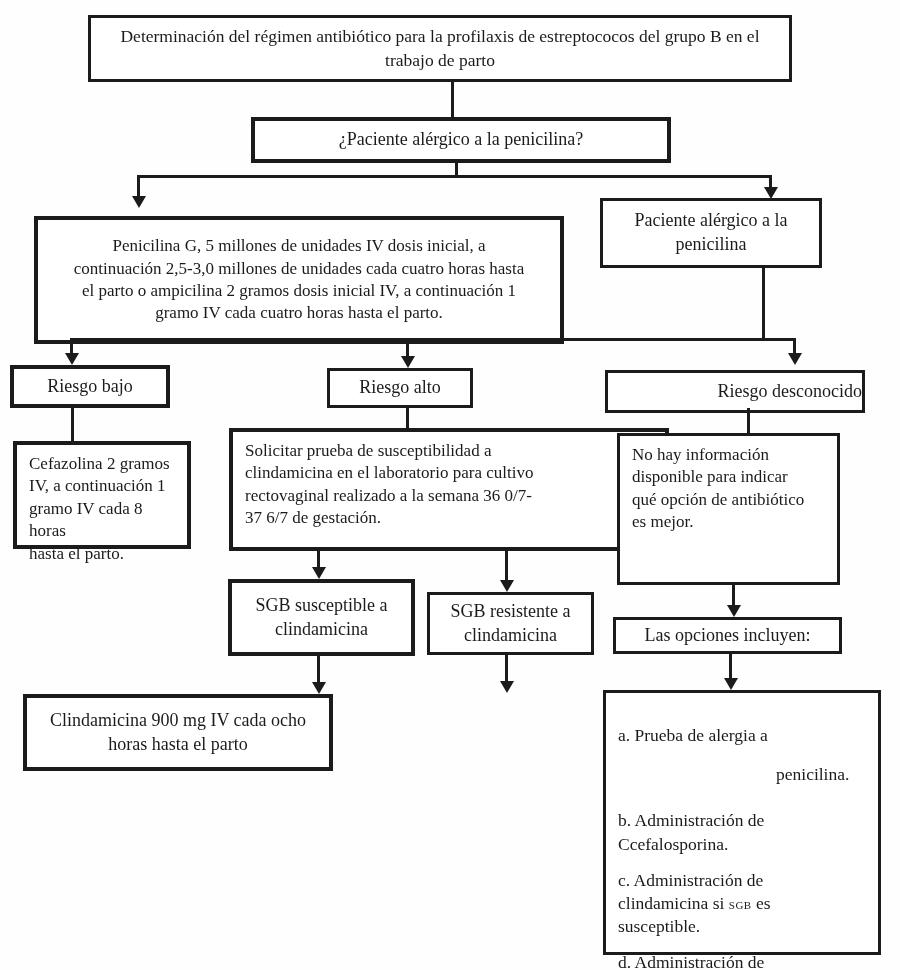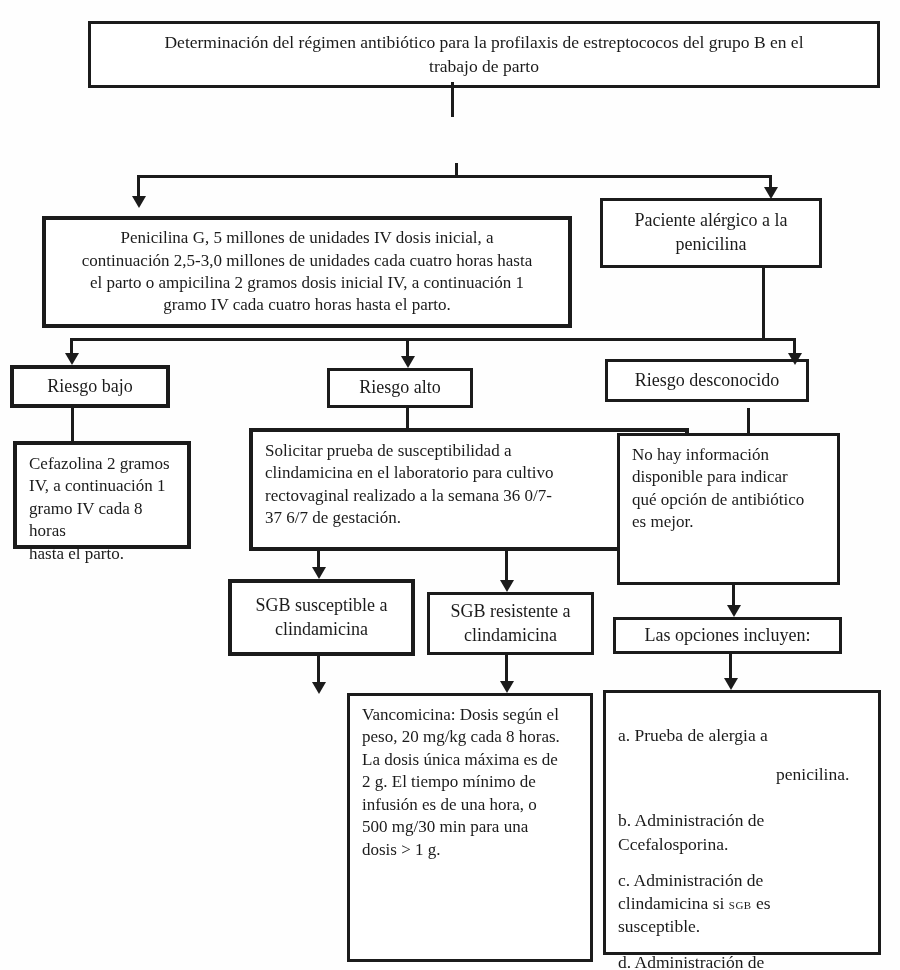--- a/index.html
+++ b/index.html
@@ -48,84 +48,82 @@
   .opt-item { white-space: pre-line; line-height: 1.32; }
   .mt6 { }
   .mt12 { margin-top: 13px; }
   .sgb-small { font-size: 11px; letter-spacing: 0.5px; }
 </style>
 </head>
 <body>
 
 <div id="canvas">
 
-  <div class="box center fs175" style="left:88px; top:21px; width:792px; height:67px;">
+  <div class="box center fs175" style="left:88px; top:15px; width:704px; height:67px;">
     <div class="bt">Determinación del régimen antibiótico para la profilaxis de estreptococos del grupo B en el
 trabajo de parto</div>
   </div>
 
+  <div class="box thick center fs18" style="left:251px; top:117px; width:420px; height:46px;">
+    <div class="bt">¿Paciente alérgico a la penicilina?</div>
+  </div>
 
-  <div class="box thick center fs17" style="left:42px; top:216px; width:530px; height:112px;align-items:center;">
+  <div class="box thick center fs17" style="left:34px; top:216px; width:530px; height:128px;align-items:center;">
     <div class="bt">Penicilina G, 5 millones de unidades IV dosis inicial, a
 continuación 2,5-3,0 millones de unidades cada cuatro horas hasta
 el parto o ampicilina 2 gramos dosis inicial IV, a continuación 1
 gramo IV cada cuatro horas hasta el parto.</div>
   </div>
 
   <div class="box center fs18" style="left:600px; top:198px; width:222px; height:70px;">
     <div class="bt">Paciente alérgico a la
 penicilina</div>
   </div>
 
   <div class="box center fs18" style="left:327px; top:368px; width:146px; height:40px;">
     <div class="bt">Riesgo alto</div>
   </div>
 
   <div class="box thick center fs18" style="left:10px; top:365px; width:160px; height:43px;">
     <div class="bt">Riesgo bajo</div>
   </div>
 
-  <div class="box center fs18" style="left:605px; top:359px; width:204px; height:43px;">
+  <div class="box center fs18" style="left:605px; top:370px; width:260px; height:43px;text-align:right;">
     <div class="bt">Riesgo desconocido</div>
   </div>
 
   <div class="box thick leftal fs17" style="left:13px; top:441px; width:178px; height:108px;">
     <div class="bt">Cefazolina 2 gramos
 IV, a continuación 1
 gramo IV cada 8 horas
 hasta el parto.</div>
   </div>
 
-  <div class="box thick leftal fs17" style="left:229px; top:428px; width:440px; height:123px;margin-left:20px;">
+  <div class="box thick leftal fs17" style="left:229px; top:428px; width:440px; height:123px;">
     <div class="bt">Solicitar prueba de susceptibilidad a
 clindamicina en el laboratorio para cultivo
 rectovaginal realizado a la semana 36 0/7-
 37 6/7 de gestación.</div>
   </div>
 
   <div class="box thick center fs18" style="left:228px; top:579px; width:187px; height:77px;">
     <div class="bt">SGB susceptible a
 clindamicina</div>
   </div>
 
   <div class="box center fs18" style="left:427px; top:592px; width:167px; height:63px;">
     <div class="bt">SGB resistente a
 clindamicina</div>
   </div>
 
+  <div class="box thick center fs18" style="left:23px; top:694px; width:310px; height:77px;">
+    <div class="bt">Clindamicina 900 mg IV cada ocho
+horas hasta el parto</div>
+  </div>
 
-  <div class="box leftal fs17" style="left:347px; top:693px; width:246px; height:269px;">
-    <div class="bt">Vancomicina: Dosis según el
-peso, 20 mg/kg cada 8 horas.
-La dosis única máxima es de
-2 g. El tiempo mínimo de
-infusión es de una hora, o
-500 mg/30 min para una
-dosis &gt; 1 g.</div>
-  </div>
 
   <div class="box leftal fs17" style="left:617px; top:433px; width:223px; height:152px;font-family:Liberation Serif, serif;">
     <div class="bt">No hay información
 disponible para indicar
 qué opción de antibiótico
 es mejor.</div>
   </div>
 
   <div class="box center fs18" style="left:613px; top:617px; width:229px; height:37px;">
     <div class="bt">Las opciones incluyen:</div>

